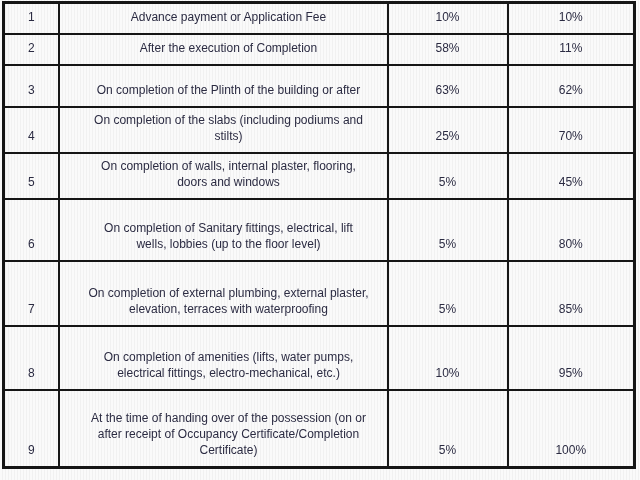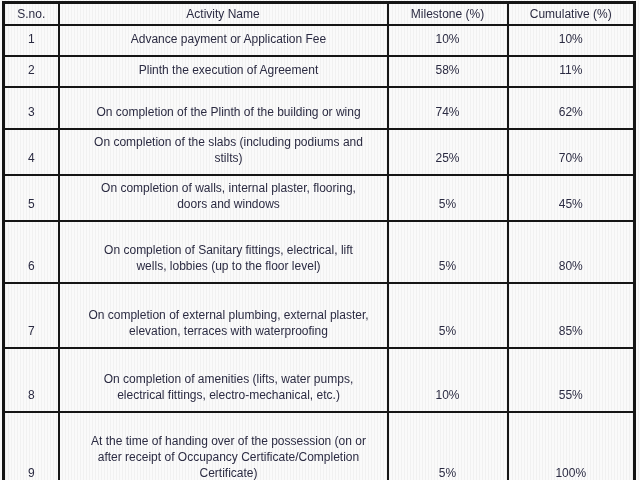--- a/index.html
+++ b/index.html
@@ -74,42 +74,36 @@
 <body>
 
 <table class="schedule">
   <colgroup>
     <col class="c-sno">
       <col class="c-act">
       <col class="c-mile">
       <col class="c-cum">
   </colgroup>
   <tbody>
-    <tr class="hdr">
-      <th>S.no.</th>
-      <th>Activity Name</th>
-      <th>Milestone (%)</th>
-      <th>Cumulative (%)</th>
-    </tr>
     <tr class="r1">
       <td>1</td>
       <td class="activity">Advance payment or Application Fee</td>
       <td>10%</td>
       <td>10%</td>
     </tr>
     <tr class="r2">
       <td>2</td>
-      <td class="activity">Plinth the execution of Agreement</td>
+      <td class="activity">After the execution of Completion</td>
       <td>58%</td>
       <td>11%</td>
     </tr>
     <tr class="r3">
       <td>3</td>
-      <td class="activity">On completion of the Plinth of the building or wing</td>
-      <td>74%</td>
+      <td class="activity">On completion of the Plinth of the building or after</td>
+      <td>63%</td>
       <td>62%</td>
     </tr>
     <tr class="r4">
       <td>4</td>
       <td class="activity">On completion of the slabs (including podiums and
 stilts)</td>
       <td>25%</td>
       <td>70%</td>
     </tr>
     <tr class="r5">
@@ -131,21 +125,21 @@
       <td class="activity">On completion of external plumbing, external plaster,
 elevation, terraces with waterproofing</td>
       <td>5%</td>
       <td>85%</td>
     </tr>
     <tr class="r8">
       <td>8</td>
       <td class="activity">On completion of amenities (lifts, water pumps,
 electrical fittings, electro-mechanical, etc.)</td>
       <td>10%</td>
-      <td>55%</td>
+      <td>95%</td>
     </tr>
     <tr class="r9">
       <td>9</td>
       <td class="activity">At the time of handing over of the possession (on or
 after receipt of Occupancy Certificate/Completion
 Certificate)</td>
       <td>5%</td>
       <td>100%</td>
     </tr>
   </tbody>

